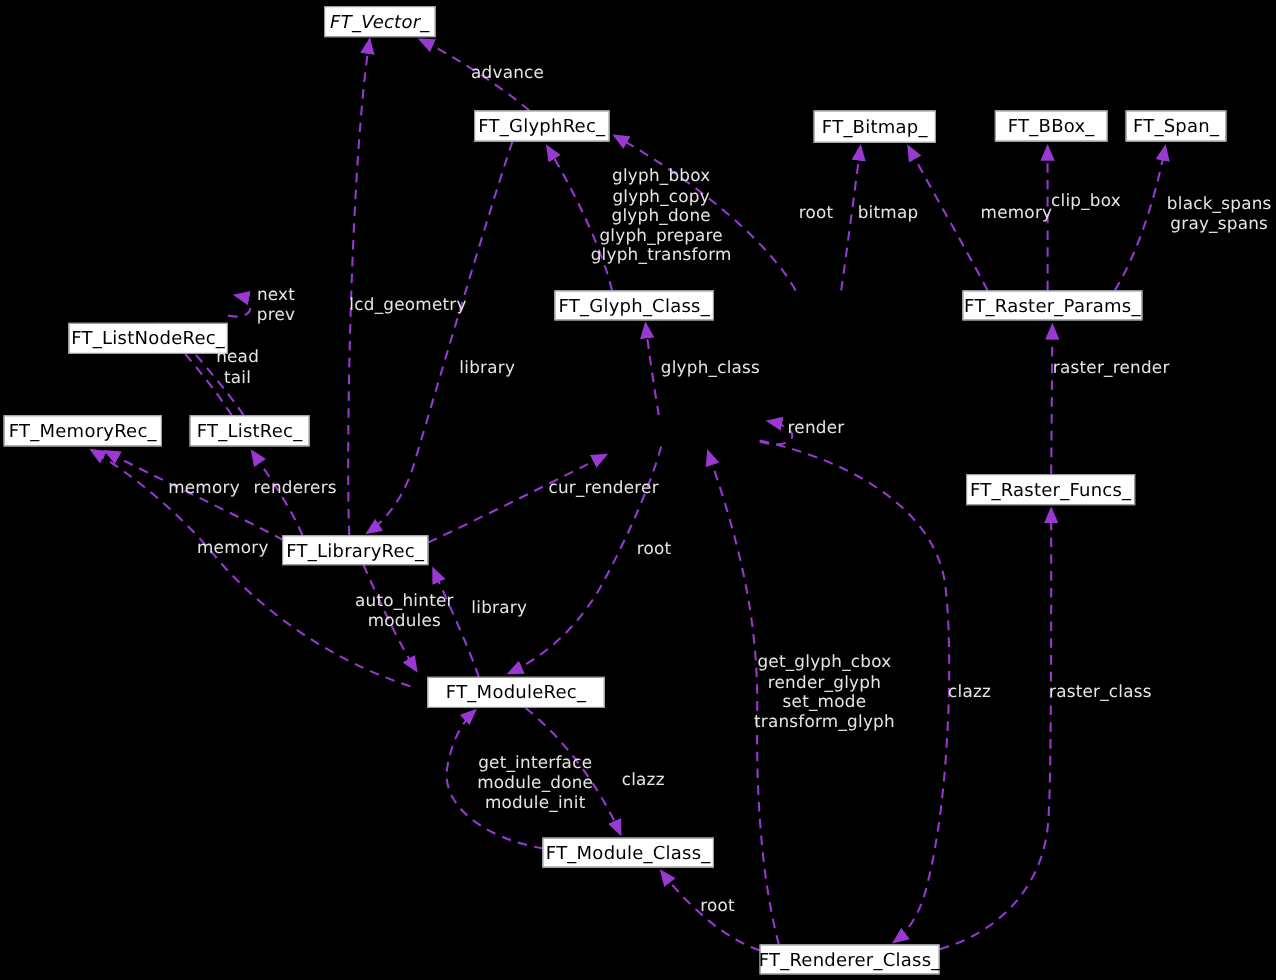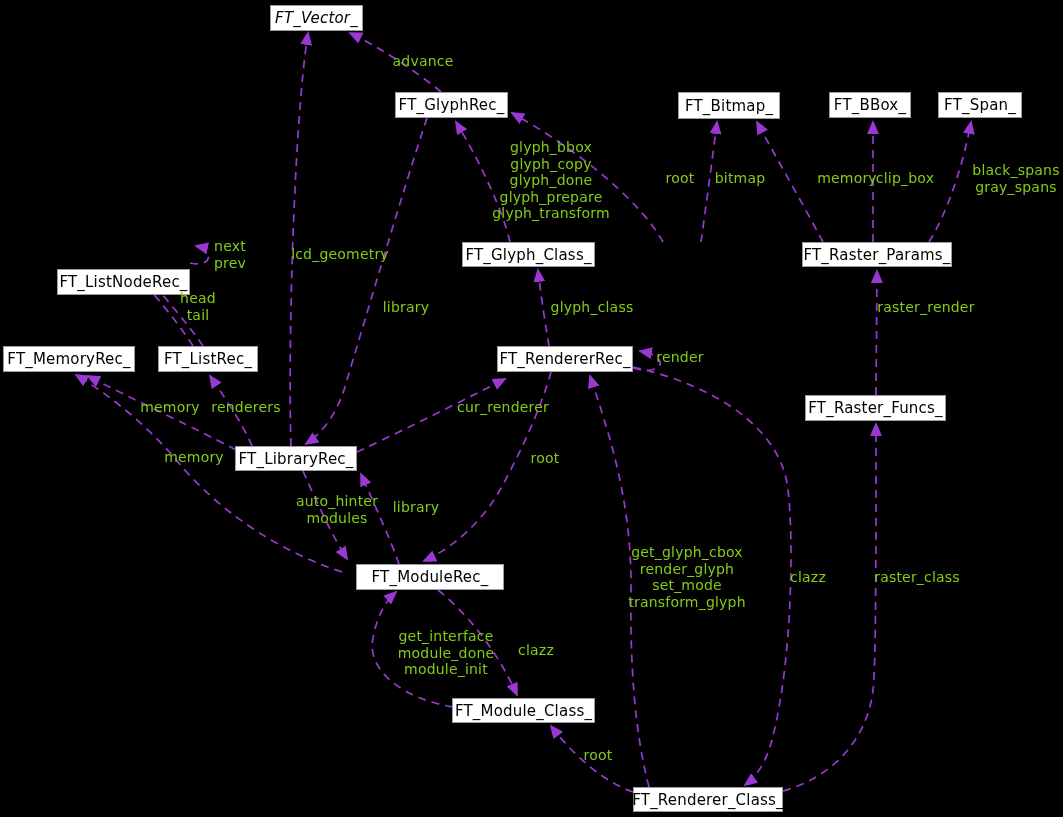--- a/index.html
+++ b/index.html
@@ -10,21 +10,21 @@
   #edges-svg{position:absolute;left:0;top:0;width:1063px;height:817px;}
   path.edge{fill:none;stroke-width:1.7;stroke-dasharray:8 6;}
   .node{
     position:absolute;box-sizing:border-box;display:flex;align-items:center;justify-content:center;
     background:#ffffff;border:1.5px solid #9a9da1;color:#000000;
     font-size:15px;white-space:nowrap;cursor:pointer;letter-spacing:0.2px;
   }
   .node.hl{background:#a3a3a3;border-color:#c4c4c4;}
   .edge-label{
     position:absolute;transform:translateX(-50%);text-align:center;
-    color:#84cc16;font-size:14px;line-height:16.6px;white-space:nowrap;letter-spacing:0.2px;
+    color:#e5e5e5;font-size:14px;line-height:16.6px;white-space:nowrap;letter-spacing:0.2px;
   }
 </style>
 </head>
 <body>
 
 <div id="stage">
     <svg id="edges-svg" viewBox="0 0 1063 817">
       <defs>
         <marker id="arrowhead" markerUnits="userSpaceOnUse" markerWidth="14" markerHeight="12" refX="12" refY="6" orient="auto">
           <path d="M0,0 L14,6 L0,12 Z" fill="#9a38d4"></path>
@@ -55,28 +55,27 @@
       <path class="edge" d="M 438,590 C 468,614 498,652 517,695" stroke="#9a38d4" marker-end="url(#arrowhead)"></path>
       <path class="edge" d="M 453,707 C 403,699 366,670 373,638 C 377,616 385,602 396,592" stroke="#9a38d4" marker-end="url(#arrowhead)"></path>
       <path class="edge" d="M 633,792 C 604,782 574,756 551,726" stroke="#9a38d4" marker-end="url(#arrowhead)"></path>
       <path class="edge" d="M 633,367 C 718,386 782,430 788,490 C 794,540 792,660 773,736 C 767,762 756,777 745,785" stroke="#9a38d4" marker-end="url(#arrowhead)"></path>
       <path class="edge" d="M 783,791 C 836,776 868,736 873,690 C 876,664 876,560 876,424" stroke="#9a38d4" marker-end="url(#arrowhead)"></path>
       <path class="edge" d="M 649,787 C 634,730 630,660 631,590 C 632,500 608,430 590,376" stroke="#9a38d4" marker-end="url(#arrowhead)"></path>
     </svg>
     <div class="node" style="left: 270px; top: 5px; width: 93px; height: 26px; font-style: italic;">FT_Vector_</div>
     <div class="node" style="left: 395px; top: 92px; width: 113px; height: 26px;">FT_GlyphRec_</div>
     <div class="node" style="left: 678px; top: 92px; width: 102px; height: 27px;">FT_Bitmap_</div>
-    <div class="node" style="left: 829px; top: 92px; width: 82px; height: 26px;">FT_BBox_</div>
+    <div class="node" style="left: 829px; top: 92px; width: 94px; height: 26px;">FT_BBox_</div>
     <div class="node" style="left: 938px; top: 92px; width: 84px; height: 26px;">FT_Span_</div>
     <div class="node" style="left: 57px; top: 241px; width: 133px; height: 26px; margin-top: 28px;">FT_ListNodeRec_</div>
     <div class="node" style="left: 462px; top: 242px; width: 133px; height: 25px;">FT_Glyph_Class_</div>
     <div class="node" style="left: 802px; top: 242px; width: 150px; height: 25px;">FT_Raster_Params_</div>
     <div class="node" style="left: 3px; top: 346px; width: 132px; height: 26px;">FT_MemoryRec_</div>
     <div class="node" style="left: 158px; top: 346px; width: 100px; height: 26px;">FT_ListRec_</div>
-    <div class="node" style="left: 497px; top: 346px; width: 136px; height: 26px;">FT_RendererRec_</div>
     <div class="node" style="left: 805px; top: 395px; width: 141px; height: 26px;">FT_Raster_Funcs_</div>
     <div class="node" style="left: 235px; top: 446px; width: 122px; height: 25px;">FT_LibraryRec_</div>
     <div class="node" style="left: 356px; top: 564px; width: 148px; height: 26px;">FT_ModuleRec_</div>
     <div class="node" style="left: 633px; top: 787px; width: 150px; height: 25px;">FT_Renderer_Class_</div>
     <div class="node" style="left: 452px; top: 698px; width: 143px; height: 25px;">FT_Module_Class_</div>
     <div class="edge-label" style="left: 423px; top: 53px;">
       <div>advance</div>
     </div>
     <div class="edge-label" style="left: 551px; top: 139px;">
       <div>glyph_bbox</div>
@@ -87,21 +86,21 @@
     </div>
     <div class="edge-label" style="left: 680px; top: 170px;">
       <div>root</div>
     </div>
     <div class="edge-label" style="left: 740px; top: 170px;">
       <div>bitmap</div>
     </div>
     <div class="edge-label" style="left: 847px; top: 170px;">
       <div>memory</div>
     </div>
-    <div class="edge-label" style="left: 905px; top: 170px;">
+    <div class="edge-label" style="left: 905px; top: 160px;">
       <div>clip_box</div>
     </div>
     <div class="edge-label" style="left: 1016px; top: 162px;">
       <div>black_spans</div>
       <div>gray_spans</div>
     </div>
     <div class="edge-label" style="left: 230px; top: 238px;">
       <div>next</div>
       <div>prev</div>
     </div>

